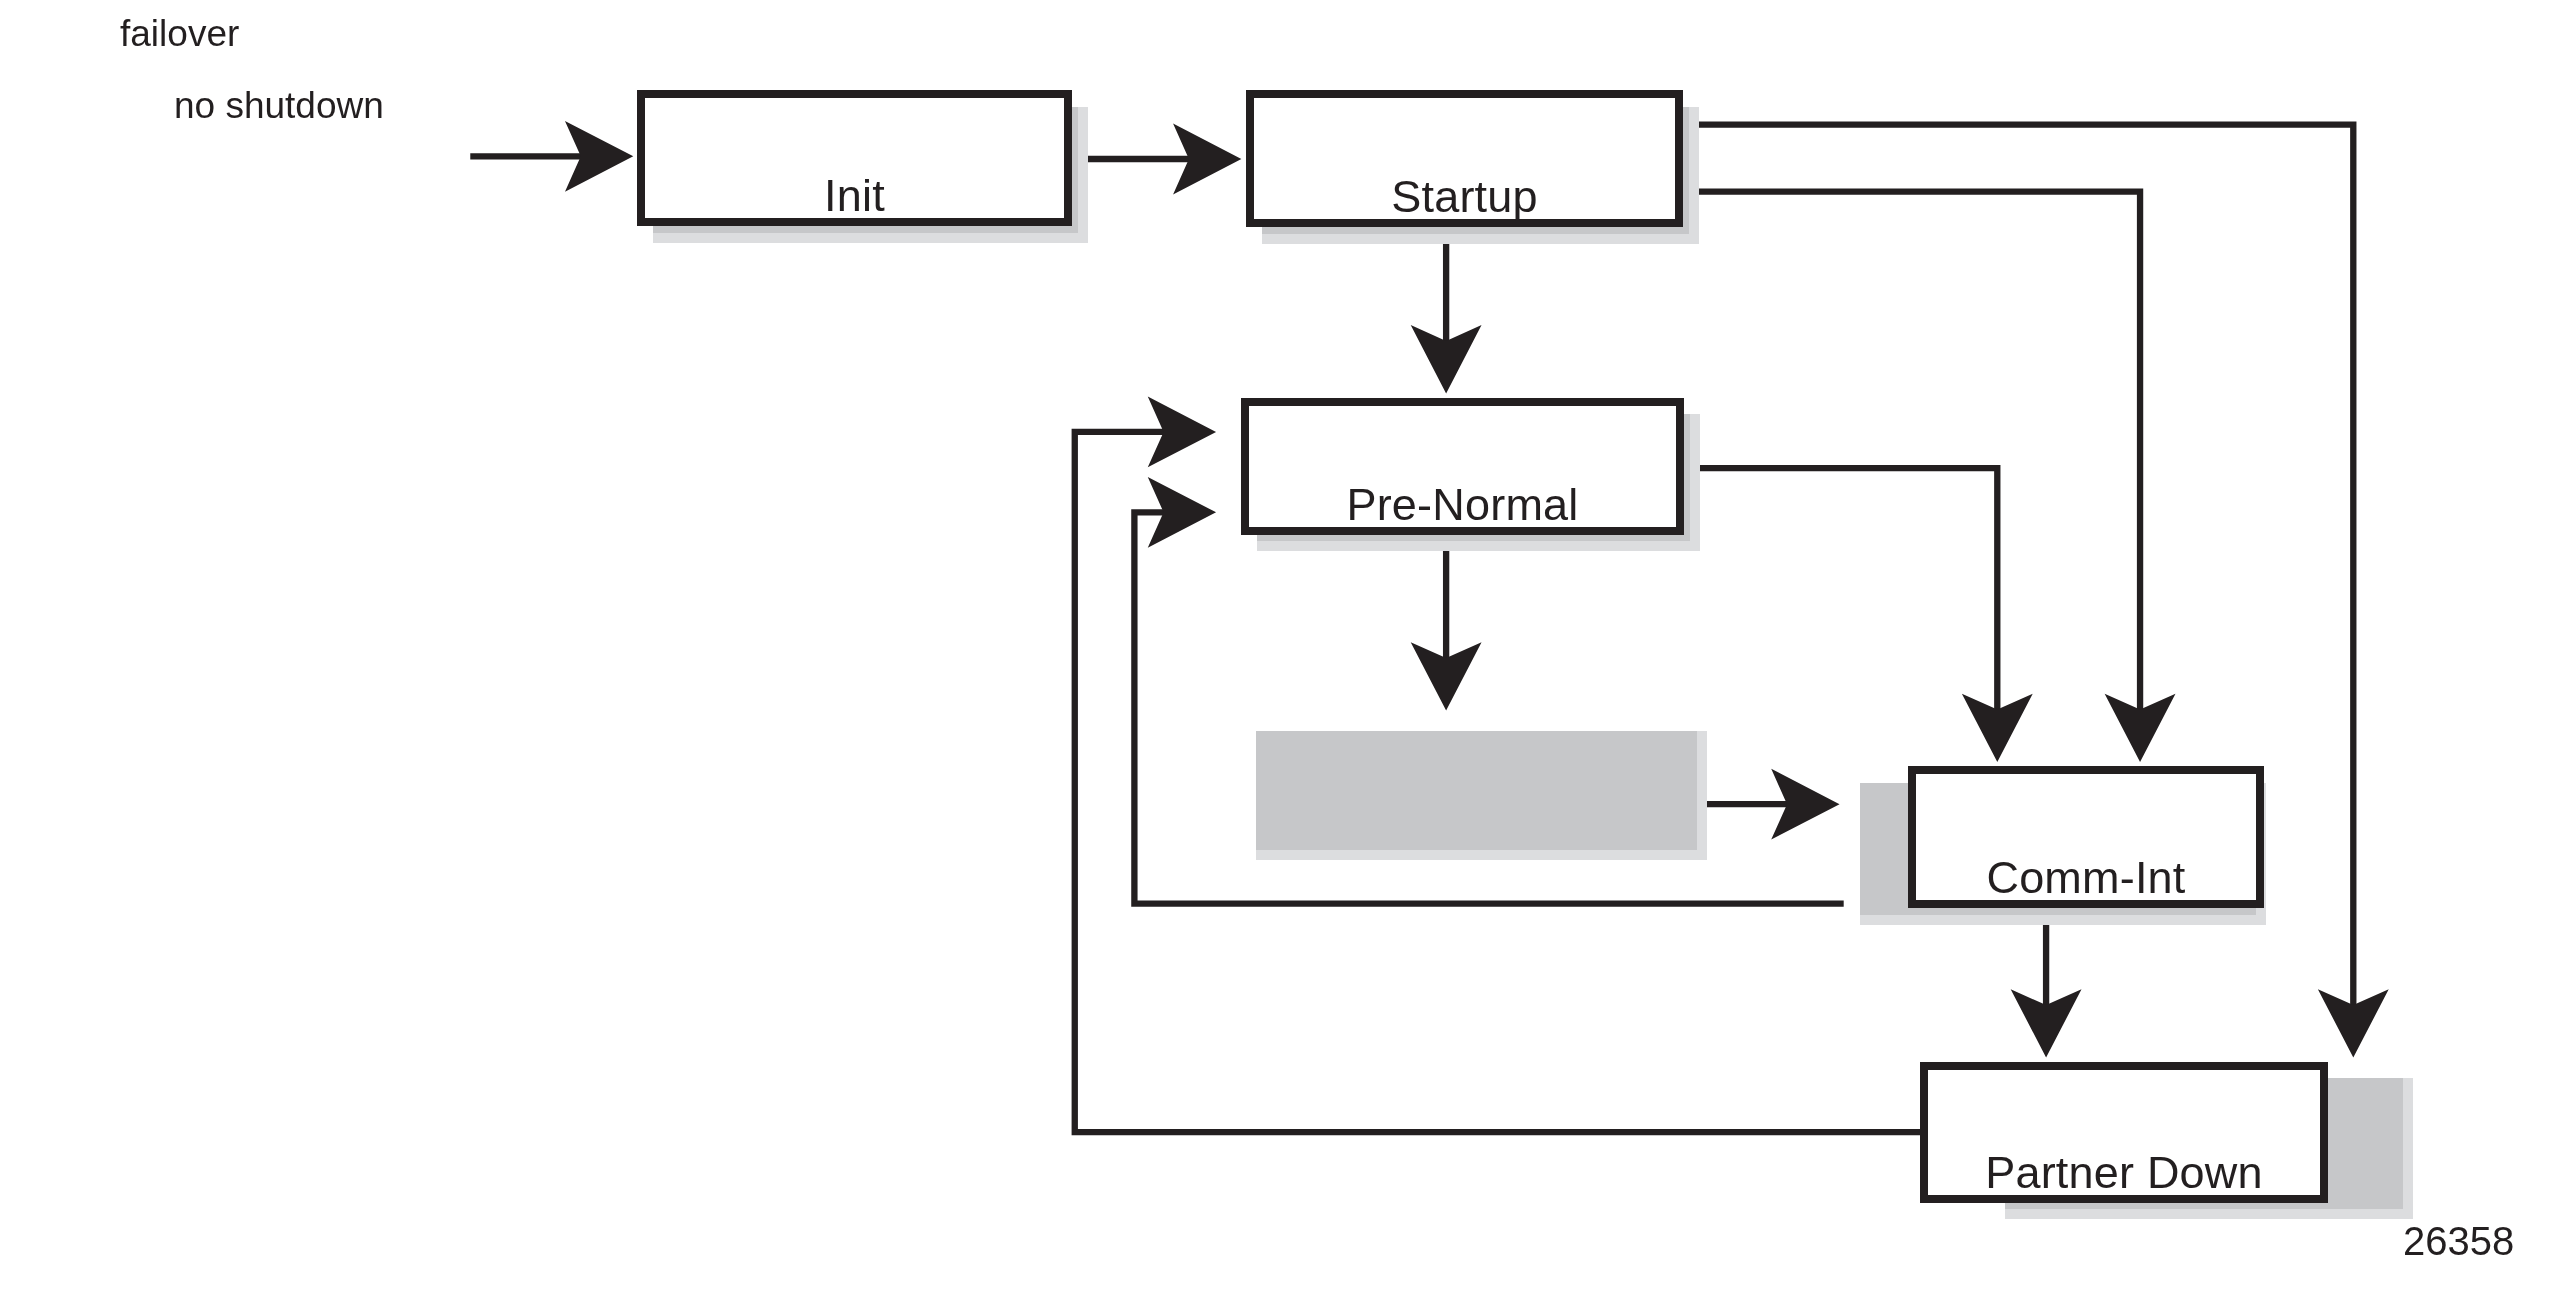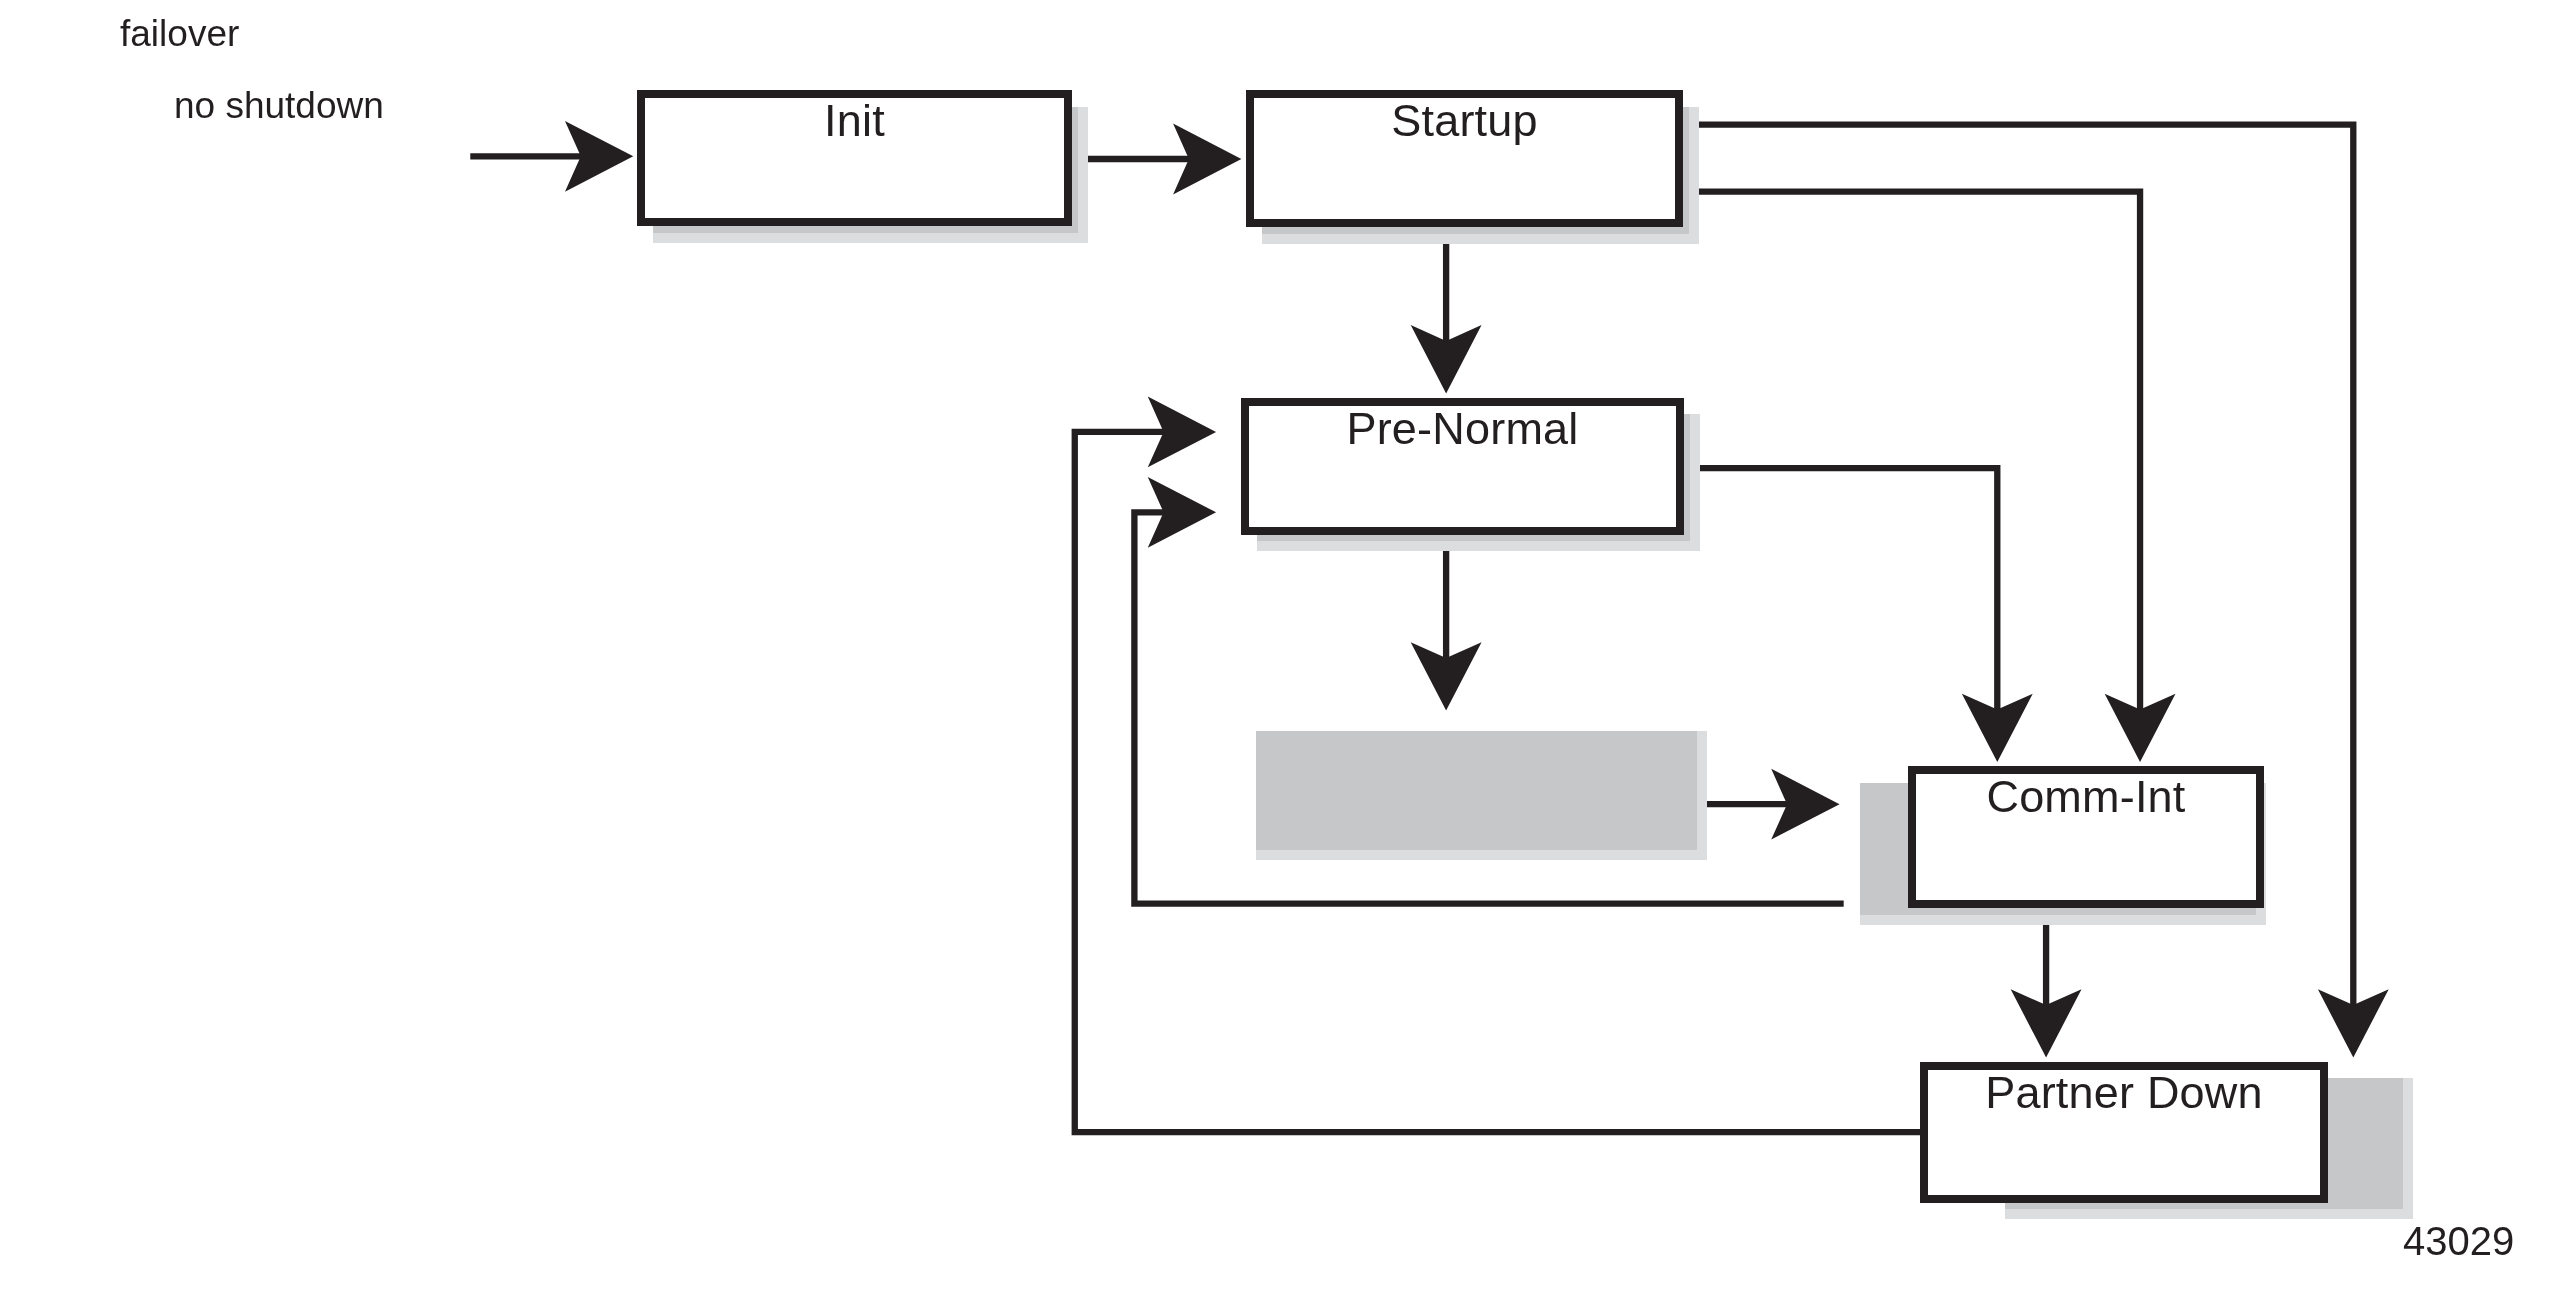--- a/index.html
+++ b/index.html
@@ -24,21 +24,21 @@
     top: 0;
     width: 2576px;
     height: 1293px;
   }
   .node {
     position: absolute;
     box-sizing: border-box;
     background: #ffffff;
     border: 8.1px solid #231f20;
     display: flex;
-    align-items: flex-start;
+    align-items: flex-end;
     justify-content: center;
     z-index: 5;
   }
   .node .node-label {
     font-family: "Liberation Sans", sans-serif;
     font-size: 45px;
     color: #231f20;
     line-height: 1;
     white-space: nowrap;
     letter-spacing: 0.2px;
@@ -159,16 +159,16 @@
   </div>
 
   <div class="node" style="left:1920px; top:1062px; width:408px; height:141px;">
     <span class="node-label">Partner Down</span>
   </div>
 
   <div class="caption-line" style="left:120px; top:14.5px;">failover</div>
 
   <div class="caption-line" style="left:174px; top:87px;">no shutdown</div>
 
-  <div class="figure-number" style="left:2403px; top:1221px;">43029</div>
+  <div class="figure-number" style="left:2403px; top:1221px;">26358</div>
 
 </div>
 
 
 </body></html>

